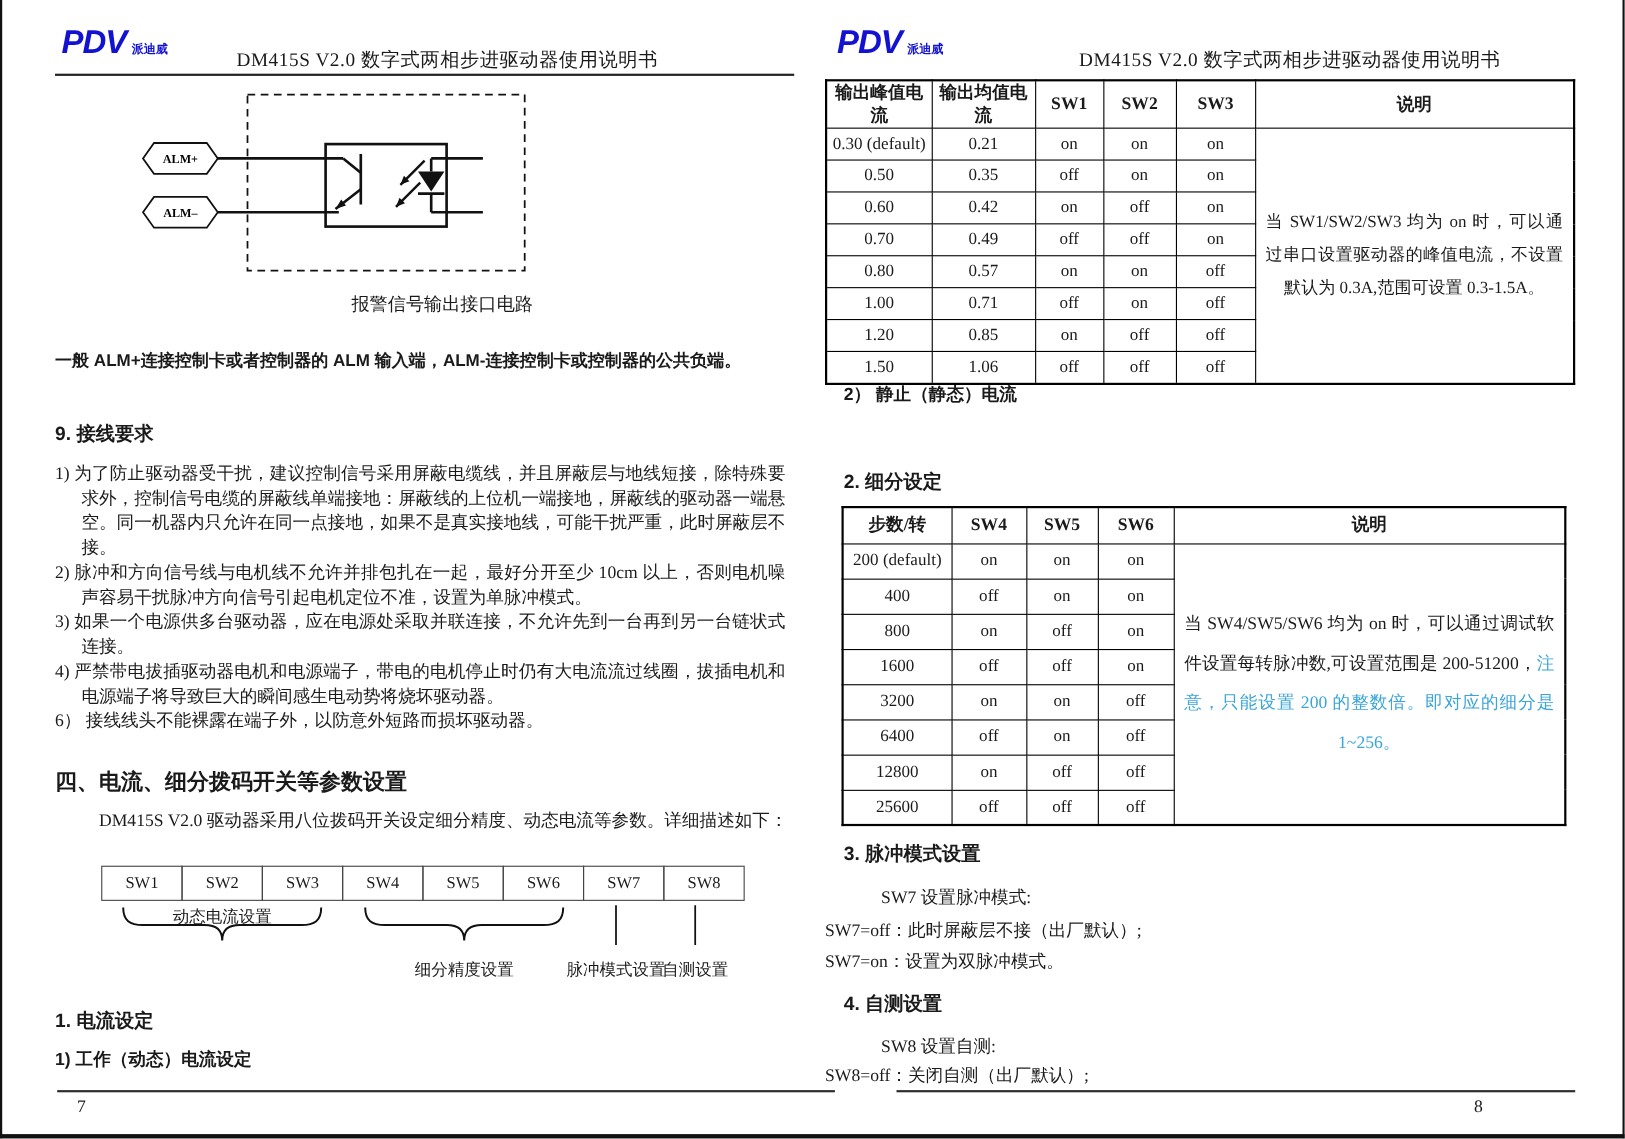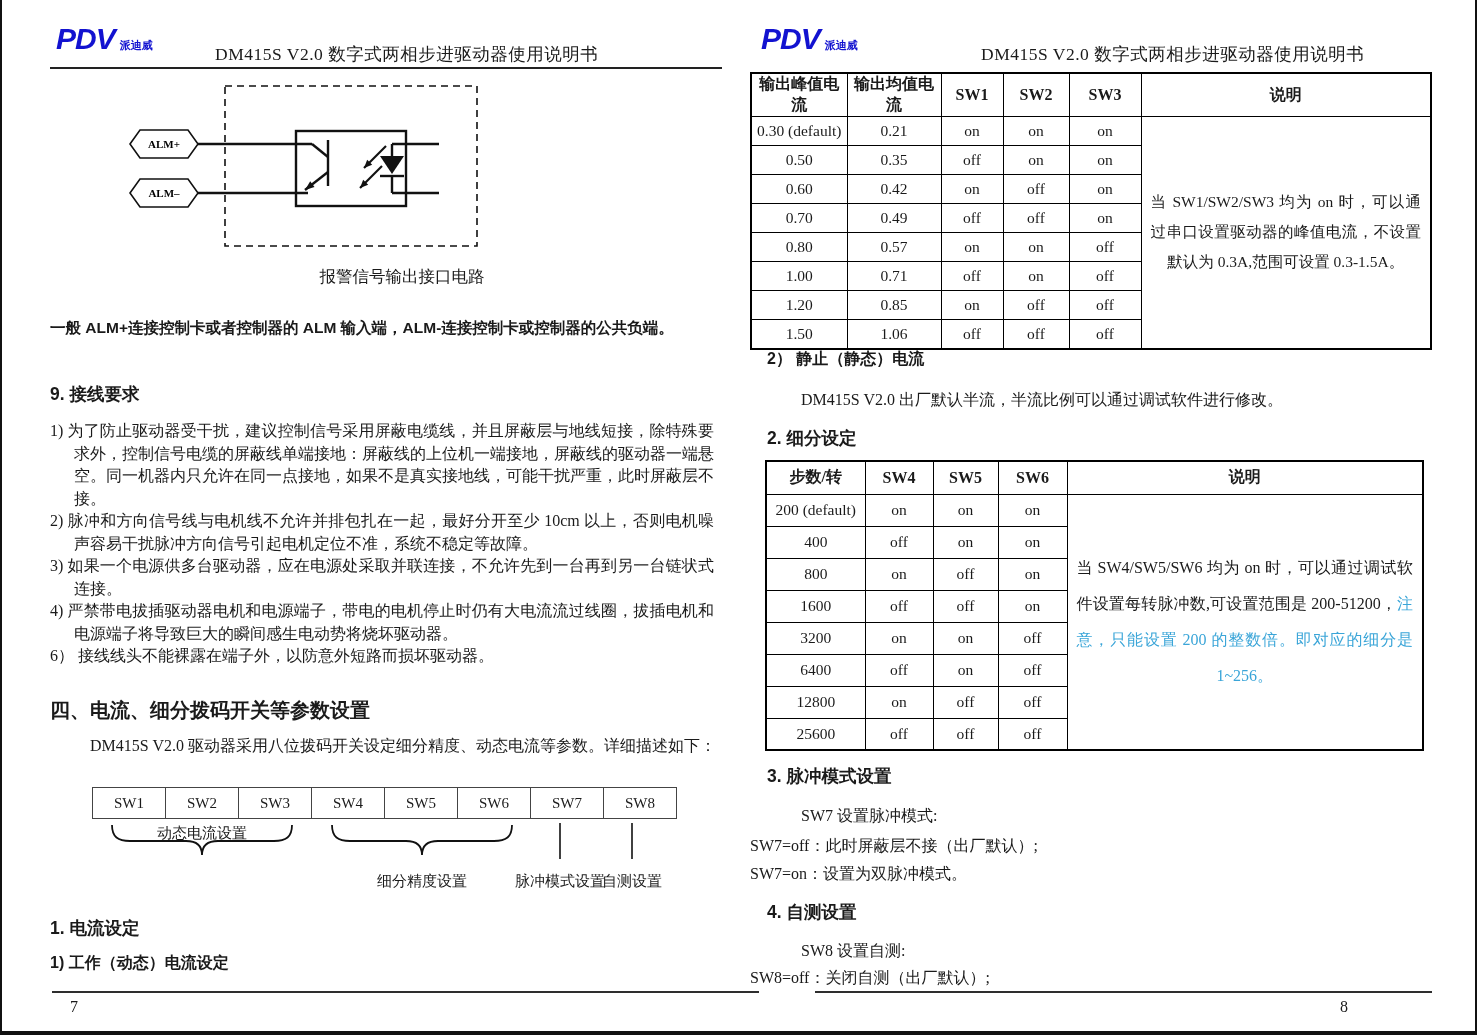--- a/index.html
+++ b/index.html
@@ -102,21 +102,21 @@
       <polygon points="298,106 306.2,102.8 301.2,97.8" fill="#111"></polygon>
     </svg>
     <div class="abs" style="left:250px;top:266px;width:300px;text-align:center;font-size:16.5px;">报警信号输出接口电路</div>
 
     <div class="abs bold-note" style="left:48px;top:318px;width:660px;">一般 ALM+连接控制卡或者控制器的 ALM 输入端，ALM-连接控制卡或控制器的公共负端。</div>
 
     <div class="abs h-mid" style="left:48px;top:382px;">9. 接线要求</div>
 
     <div class="abs list" style="left:48px;top:420px;">
       <div class="list-item"><span class="num">1)</span><span>为了防止驱动器受干扰，建议控制信号采用屏蔽电缆线，并且屏蔽层与地线短接，除特殊要求外，控制信号电缆的屏蔽线单端接地：屏蔽线的上位机一端接地，屏蔽线的驱动器一端悬空。同一机器内只允许在同一点接地，如果不是真实接地线，可能干扰严重，此时屏蔽层不接。</span></div>
-      <div class="list-item"><span class="num">2)</span><span>脉冲和方向信号线与电机线不允许并排包扎在一起，最好分开至少 10cm 以上，否则电机噪声容易干扰脉冲方向信号引起电机定位不准，系统不稳定等故障。</span></div>
+      <div class="list-item"><span class="num">2)</span><span>脉冲和方向信号线与电机线不允许并排包扎在一起，最好分开至少 10cm 以上，否则电机噪声容易干扰脉冲方向信号引起电机定位不准，设置为单脉冲模式。</span></div>
       <div class="list-item"><span class="num">3)</span><span>如果一个电源供多台驱动器，应在电源处采取并联连接，不允许先到一台再到另一台链状式连接。</span></div>
       <div class="list-item"><span class="num">4)</span><span>严禁带电拔插驱动器电机和电源端子，带电的电机停止时仍有大电流流过线圈，拔插电机和电源端子将导致巨大的瞬间感生电动势将烧坏驱动器。</span></div>
       <div class="list-item"><span class="num">6）</span><span>接线线头不能裸露在端子外，以防意外短路而损坏驱动器。</span></div>
     </div>
 
     <div class="abs h-big" style="left:48px;top:697px;">四、电流、细分拨码开关等参数设置</div>
     <div class="abs body-txt" style="left:48px;top:736px;width:666px;text-indent:40px;">DM415S V2.0 驱动器采用八位拨码开关设定细分精度、动态电流等参数。详细描述如下：</div>
 
     <div class="abs dip-row" style="left:90px;top:787px;">
       <div class="dip-box">SW1</div>
@@ -224,21 +224,20 @@
             <td>1.50</td>
             <td>1.06</td>
             <td>off</td>
             <td>off</td>
             <td>off</td>
           </tr>
         </tbody>
       </table>
 
     <div class="abs h-sub" style="left:26px;top:349px;">2） 静止（静态）电流</div>
-    <div class="abs body-txt" style="left:60px;top:390px;width:650px;">DM415S V2.0 出厂默认半流，半流比例可以通过调试软件进行修改。</div>
 
     <div class="abs h-mid" style="left:26px;top:426px;text-align:center;">2. 细分设定</div>
 
     <table class="abs" id="table2" style="left:24px;top:460px;width:657px;">
       <colgroup>
           <col style="width:99px">
           <col style="width:68px">
           <col style="width:65px">
                 <col style="width:69px">
           <col style="width:356px">

